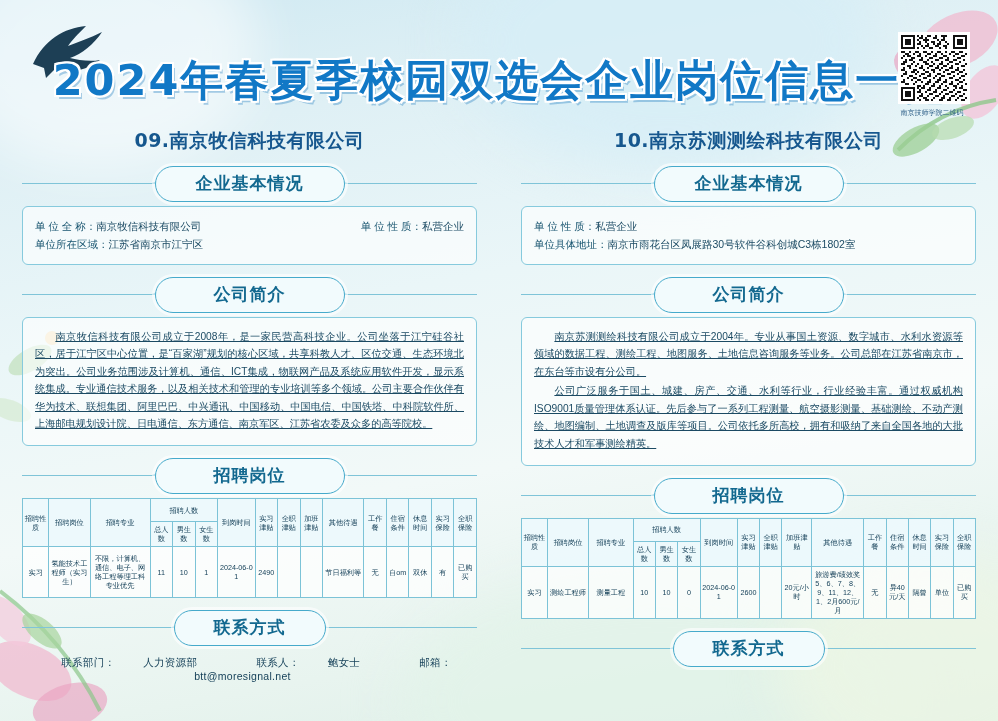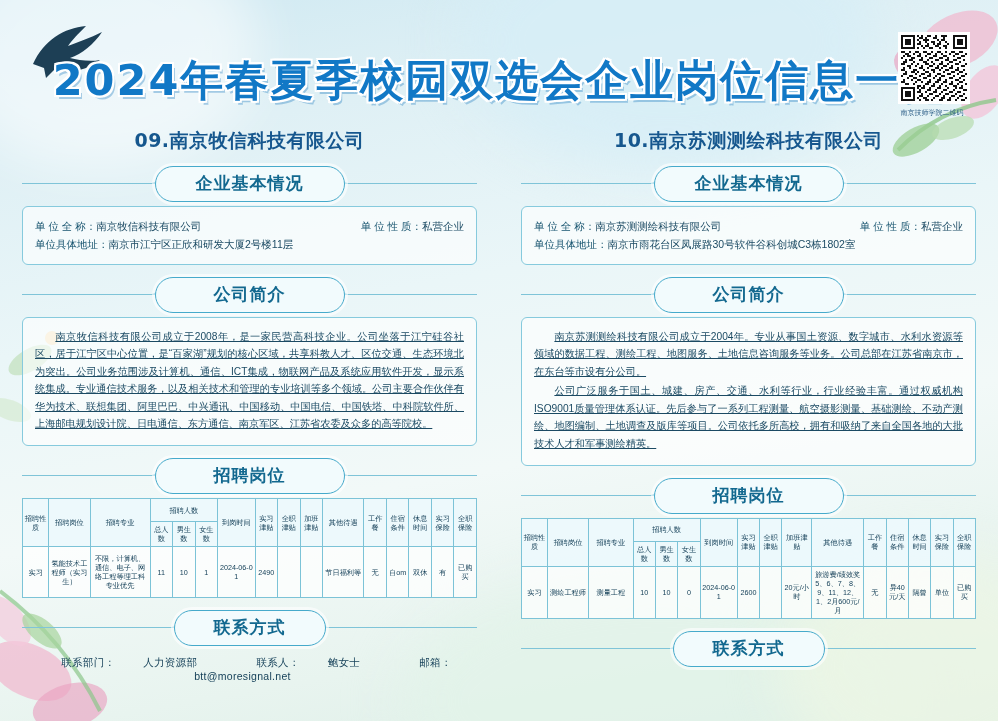--- a/index.html
+++ b/index.html
@@ -545,21 +545,21 @@
         <div class="kv-row">
           <div class="kv">
             <span class="k">单 位 全 称：</span><span class="v">南京牧信科技有限公司</span>
           </div>
           <div class="kv">
             <span class="k">单 位 性 质：</span><span class="v">私营企业</span>
           </div>
         </div>
         <div class="kv-row">
           <div class="kv">
-            <span class="k">单位具体地址：</span><span class="v">南京市江宁区正欣和研发大厦2号楼11层</span>
+            <span class="k">单位所在区域：</span><span class="v">江苏省南京市江宁区</span>
           </div>
         </div>
       </div>
     </div>
 
     <div class="block">
       <div class="sec-head">
         <div class="rule"></div>
         <span class="tick l">✦</span>
         <span class="tick r">✦</span>
@@ -663,23 +663,20 @@
     <div class="block">
       <div class="sec-head">
         <div class="rule"></div>
         <span class="tick l">✦</span>
         <span class="tick r">✦</span>
         <span class="pill">企业基本情况</span>
       </div>
       <div class="panel">
         <div class="kv-row">
           <div class="kv">
-            <span class="k">单 位 全 称：</span><span class="v">南京苏测测绘科技有限公司</span>
-          </div>
-          <div class="kv">
             <span class="k">单 位 性 质：</span><span class="v">私营企业</span>
           </div>
         </div>
         <div class="kv-row">
           <div class="kv">
             <span class="k">单位具体地址：</span><span class="v">南京市雨花台区凤展路30号软件谷科创城C3栋1802室</span>
           </div>
         </div>
       </div>
     </div>

